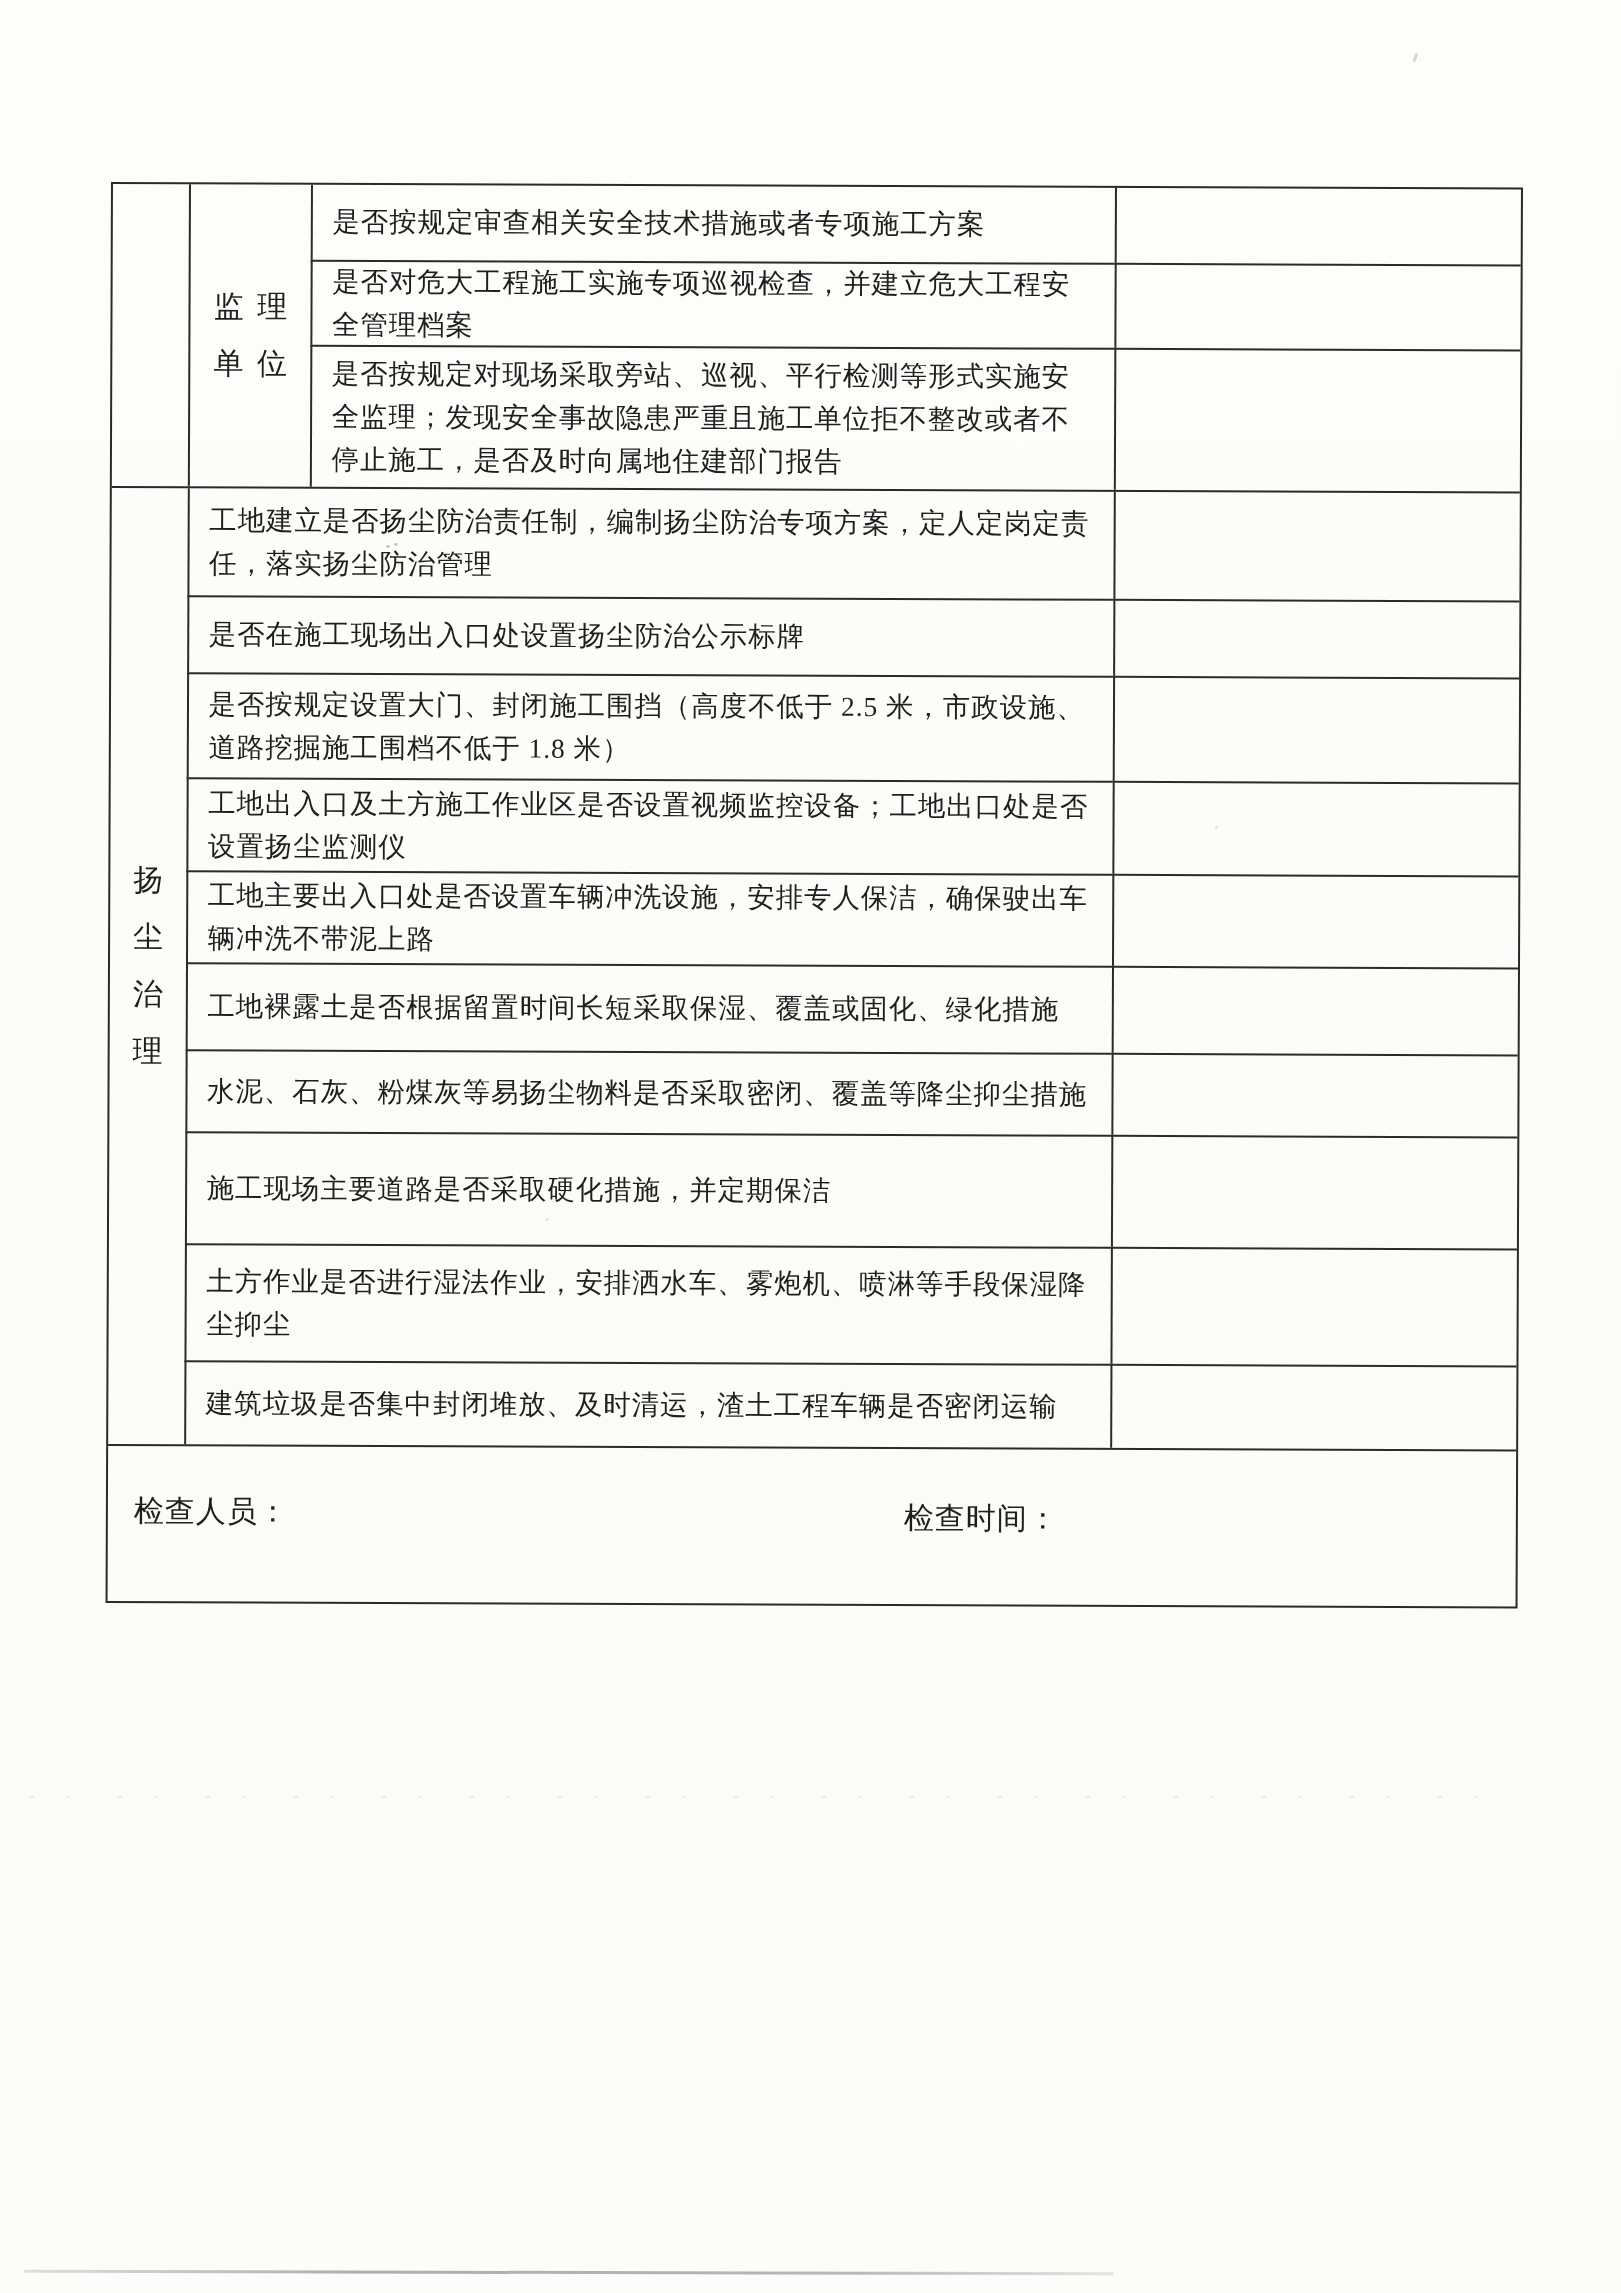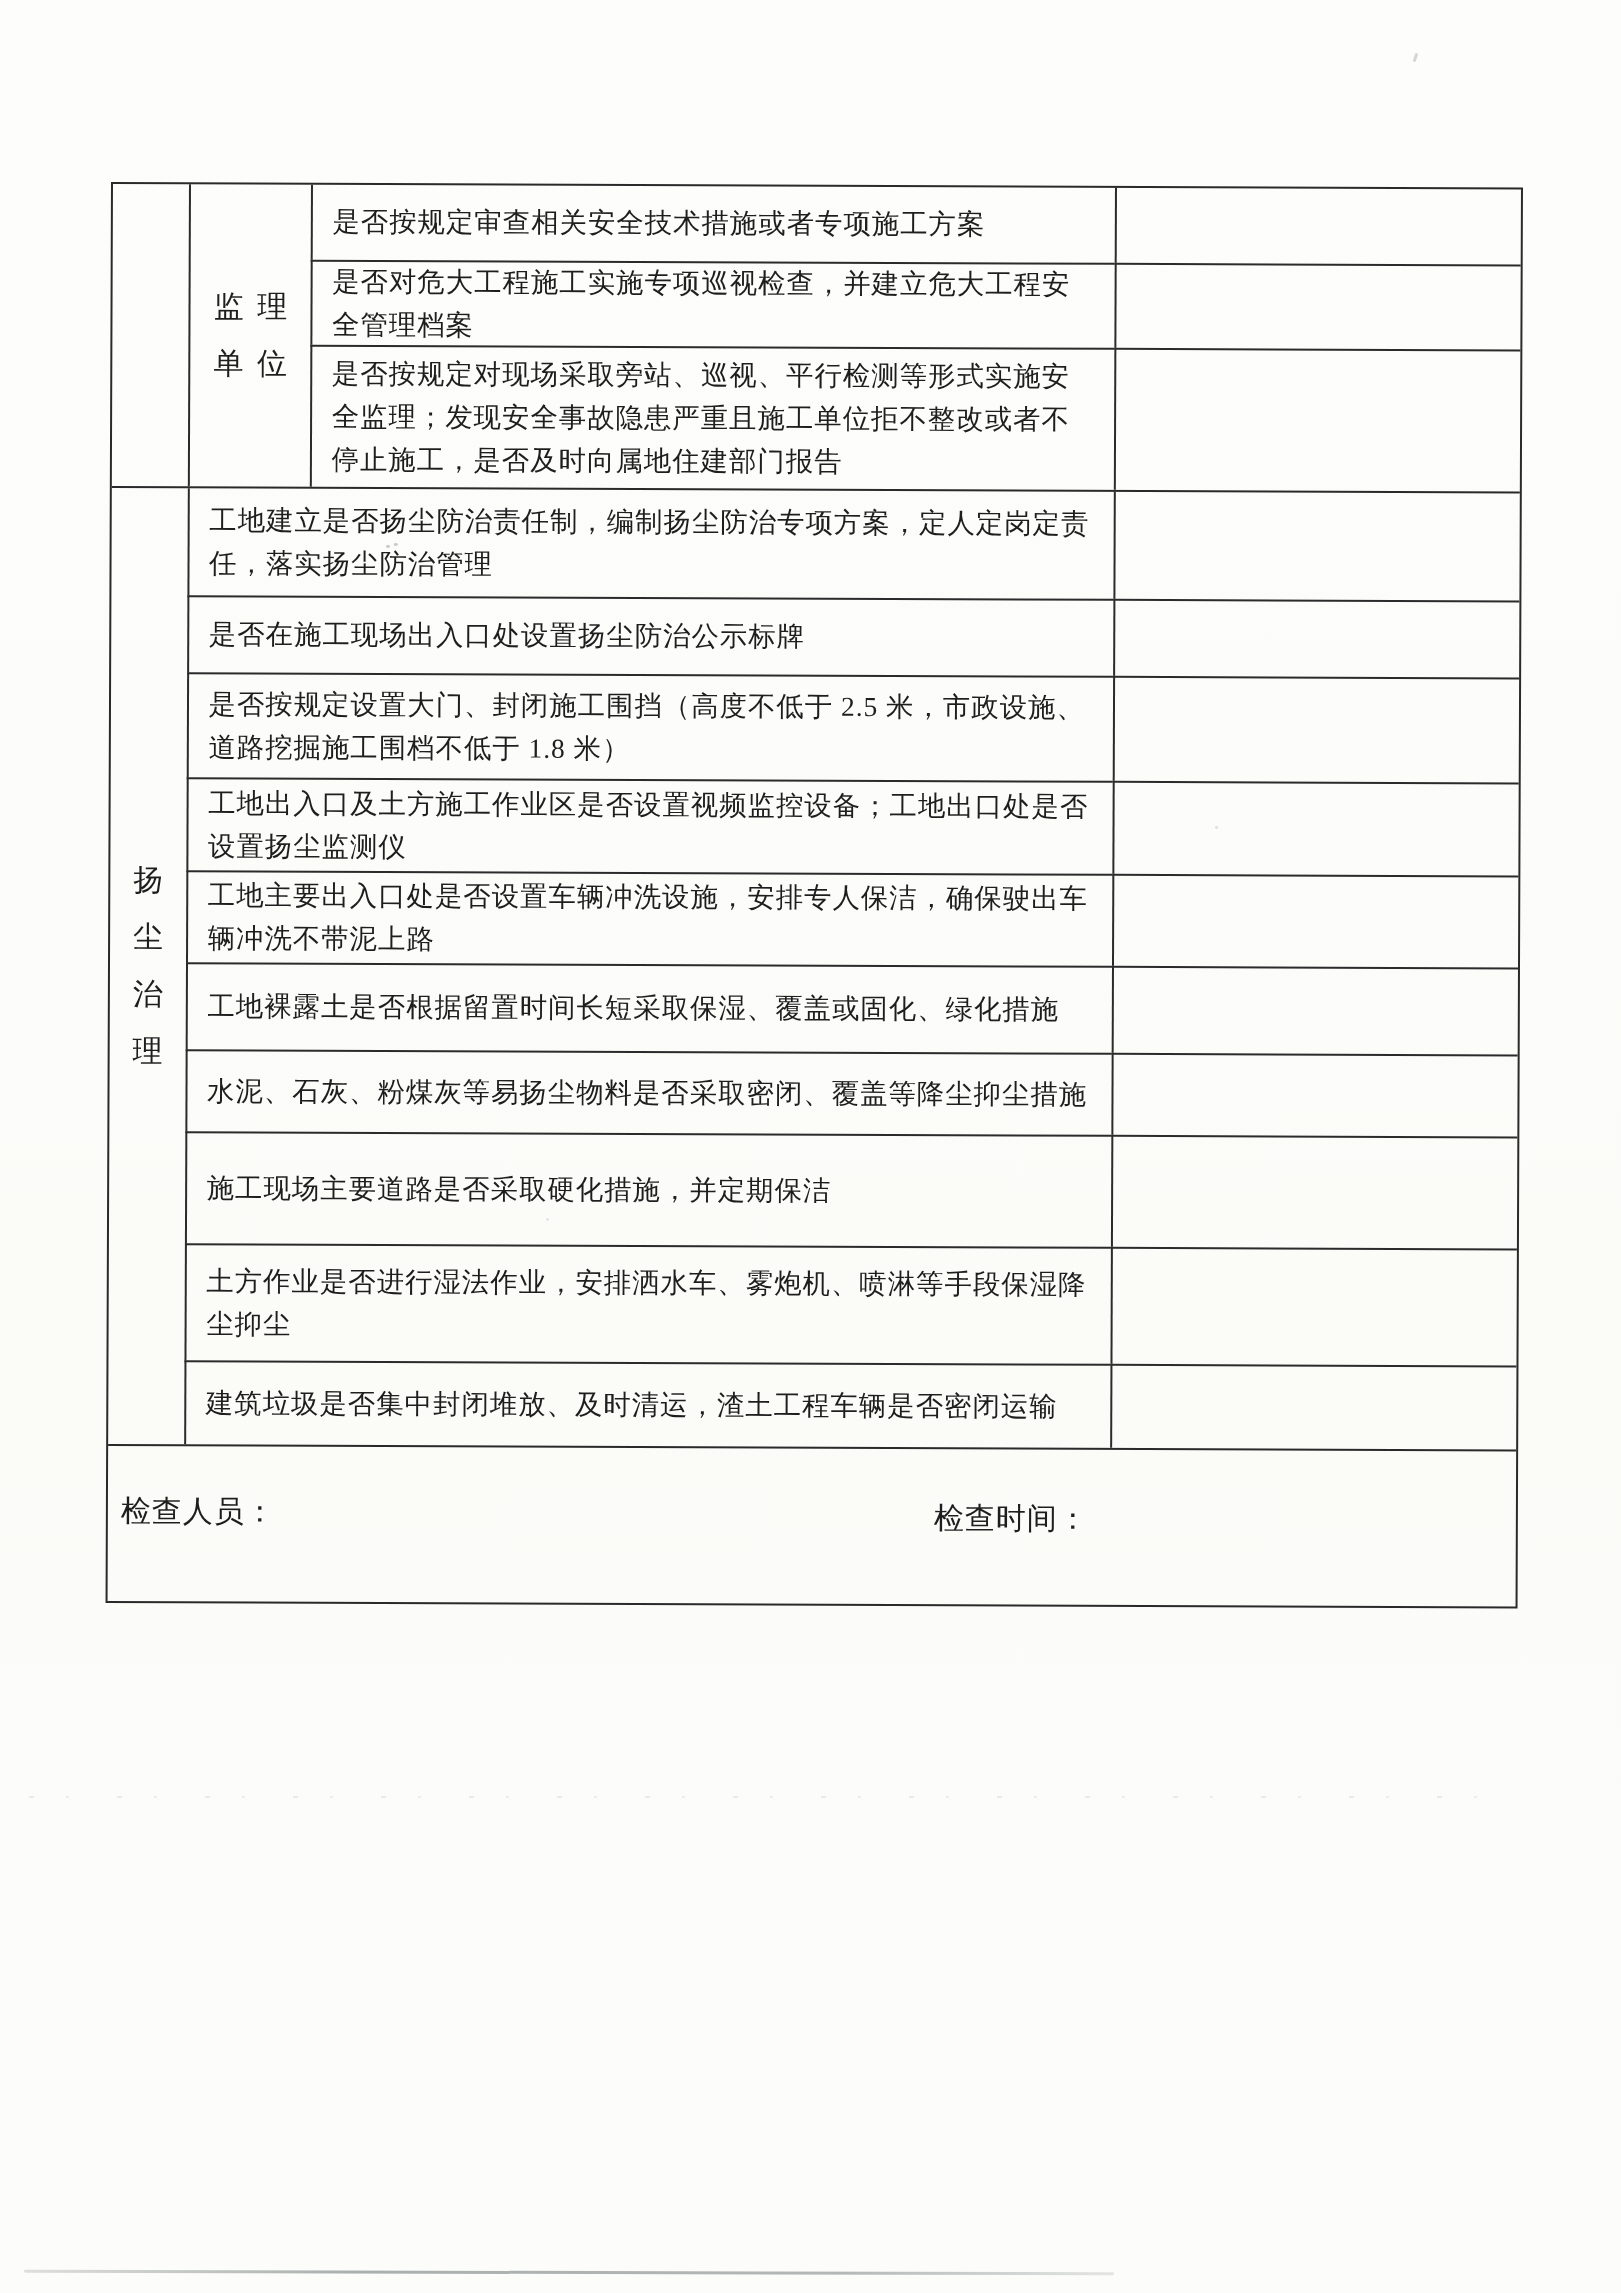--- a/index.html
+++ b/index.html
@@ -39,22 +39,22 @@
     align-items:center;justify-content:center;
     font-size:30px;
   }
   .cat-two-line{gap:15.7px;}
   .cat-two-line .cat-line{letter-spacing:13.7px;margin-right:-13.7px;text-align:center;}
   .cat-vertical{gap:15.7px;}
   .footer-row{
     height:155px;border-top:2px solid #2a2a2a;
     position:relative;font-size:30px;letter-spacing:1px;
   }
-  .footer-inspector{position:absolute;left:13px;top:45px;text-align:center;}
-  .footer-time{position:absolute;left:796px;top:49px;margin-left:30px;}
+  .footer-inspector{position:absolute;left:26px;top:45px;text-align:center;}
+  .footer-time{position:absolute;left:796px;top:49px;}
   
   .speck{position:absolute;background:#8a8a8a;border-radius:50%;}
   .speck-a{left:1414px;top:53px;width:2.9px;height:8.8px;opacity:.35;transform:rotate(18deg);border-radius:2px;}
   .speck-b{left:386px;top:545px;width:3.9px;height:2.9px;opacity:.45;box-shadow:7.8px -2px 0 0 #8a8a8a;}
   .speck-c{left:888px;top:286px;width:2.9px;height:2.9px;opacity:.3;}
   .speck-d{left:1215px;top:826px;width:2.9px;height:2.9px;opacity:.25;}
   .speck-e{left:546px;top:1218px;width:2.9px;height:2.9px;opacity:.2;}
   .noise-band{
     position:absolute;left:29px;top:1796px;width:1480px;height:2px;
     background:repeating-linear-gradient(90deg,#909090 0 4.9px,transparent 4.9px 37px,#a0a0a0 37px 40px,transparent 40px 88px);

